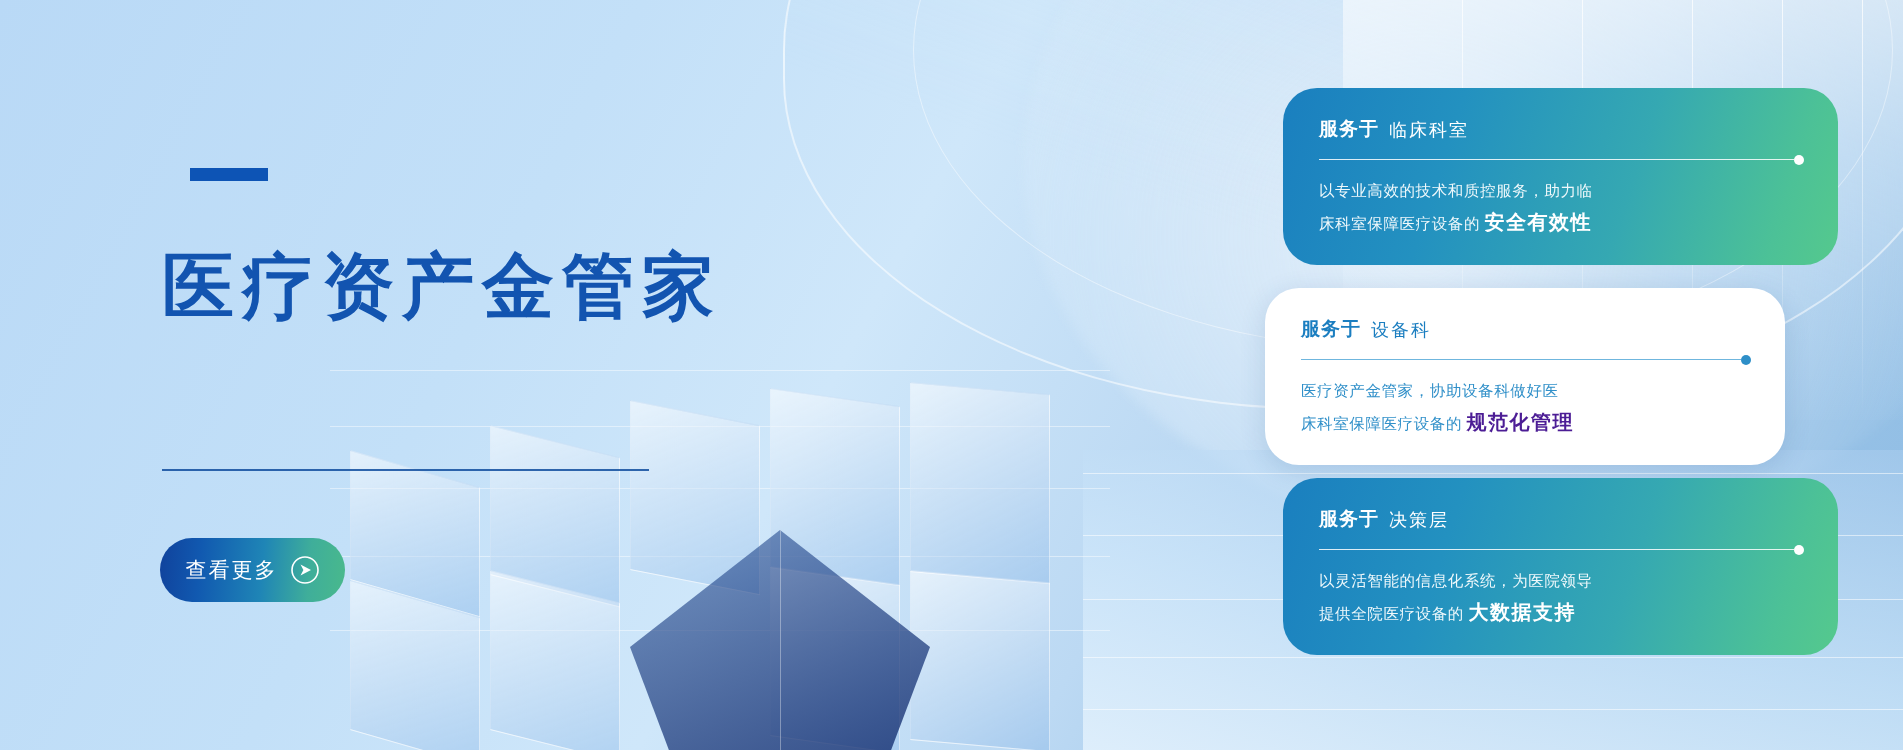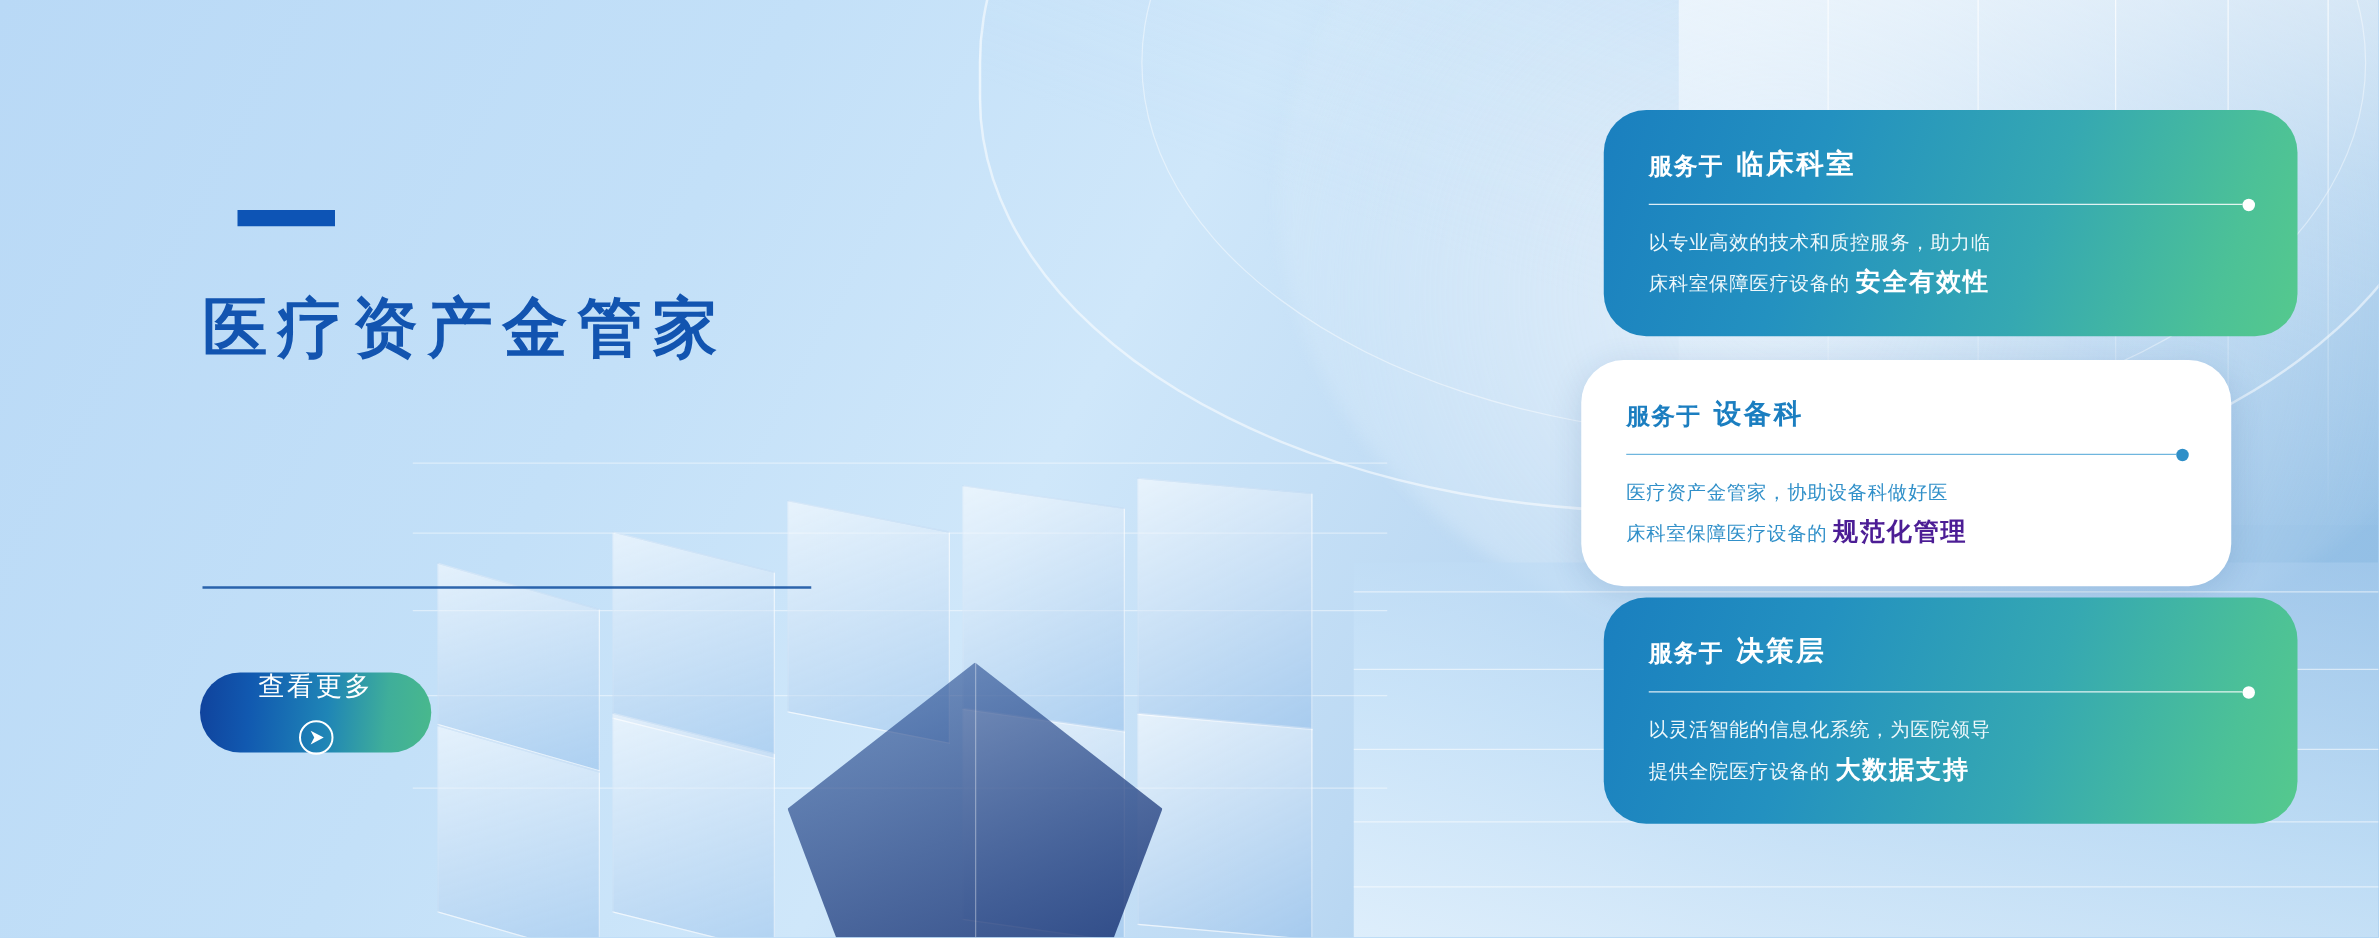--- a/index.html
+++ b/index.html
@@ -78,38 +78,38 @@
 
   
   .left { position:absolute; left:190px; top:0; width:700px; height:750px; }
 
   .accent-bar {
     position:absolute; left:0; top:168px;
     width:78px; height:13px; background:#0d54b5;
   }
 
   .page-title {
-    position:absolute; left:-28px; top:241px;
-    font-size:52px; font-weight:700; letter-spacing:8px;
+    position:absolute; left:-28px; top:251px;
+    font-size:72px; font-weight:700; letter-spacing:8px;
     color:#1254b0; line-height:1;
-    font-family:Liberation Mono, monospace;
+    font-family:Liberation Serif, serif;
     white-space:nowrap;
   }
 
   .divider {
     position:absolute; left:-28px; top:469px;
     width:487px; height:2px; background:#0f4c9e; opacity:.85;
   }
 
   .cta {
     position:absolute; left:-30px; top:538px;
     width:185px; height:64px; border-radius:34px;
     background:linear-gradient(95deg,#10429c 0%, #1159b0 22%, #1f85b6 55%, #3fae9a 80%, #49b98c 100%);
     display:flex; align-items:center; justify-content:center; gap:12px;
-    cursor:pointer; border:none;flex-direction:column;
+    cursor:pointer; border:none;
   }
   .cta-label { color:#fff; font-size:21px; letter-spacing:2px;
     font-family:"DejaVu Sans","Liberation Sans",sans-serif; }
   .cta-icon { width:30px; height:30px; flex:0 0 30px; }
 
   
   .cards { position:absolute; right:0; top:0; width:620px; height:750px; }
 
   .card {
     position:absolute;
@@ -122,21 +122,21 @@
   .card.white {
     background:#ffffff;
     box-shadow:0 6px 26px rgba(30,80,140,.16);
   }
 
   .card-head {
     display:flex; align-items:flex-end; gap:10px; white-space:nowrap;
     font-family:"DejaVu Sans","Liberation Sans",sans-serif;
   }
   .head-pre { font-size:19px; font-weight:700; letter-spacing:1px; }
-  .head-main { font-size:22px; font-weight:700; letter-spacing:2px; }
+  .head-main { font-size:18px; font-weight:400; letter-spacing:2px; }
 
   .card.teal .head-pre, .card.teal .head-main { color:#ffffff; }
   .card.white .head-pre, .card.white .head-main { color:#1b7ec0; }
 
   .rule-wrap { position:relative; margin-top:13px; height:10px; }
   .rule-line { position:absolute; left:0; right:10px; top:4px; height:1px; }
   .rule-dot  { position:absolute; right:0; top:0; width:10px; height:10px; border-radius:50%; }
   .card.teal  .rule-line { background:rgba(255,255,255,.85); }
   .card.teal  .rule-dot  { background:#ffffff; }
   .card.white .rule-line { background:#6fb6de; }

